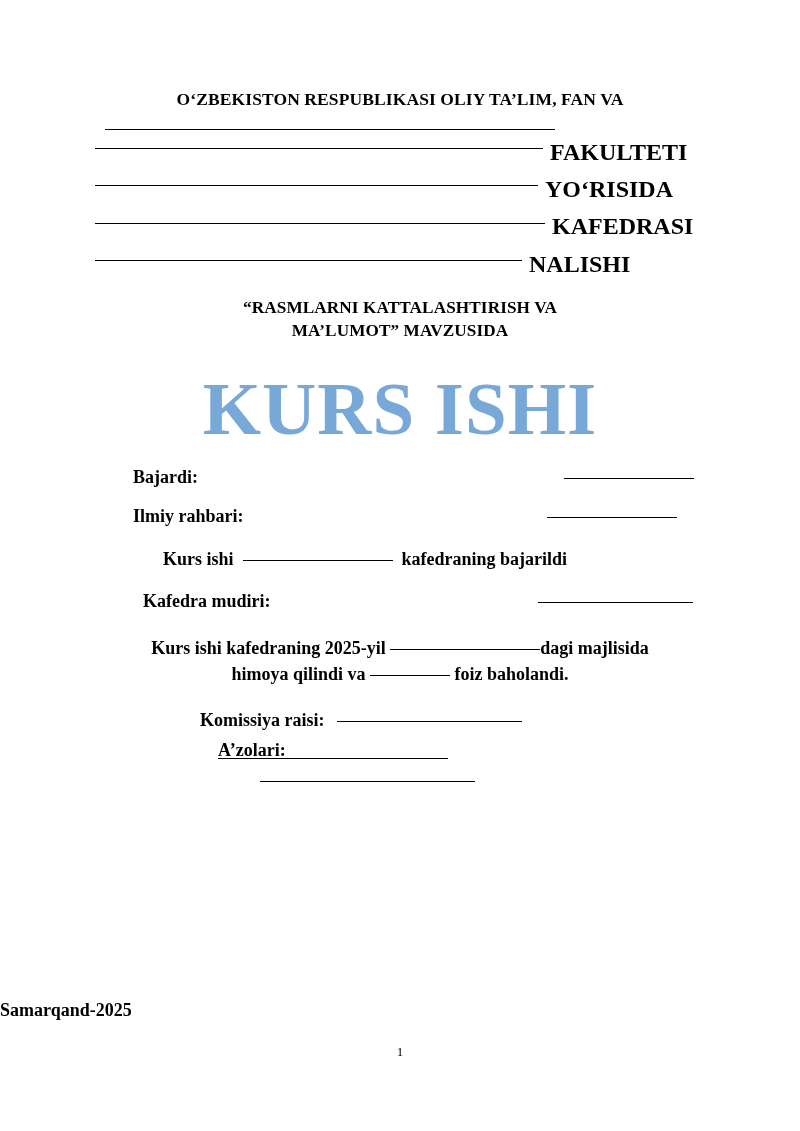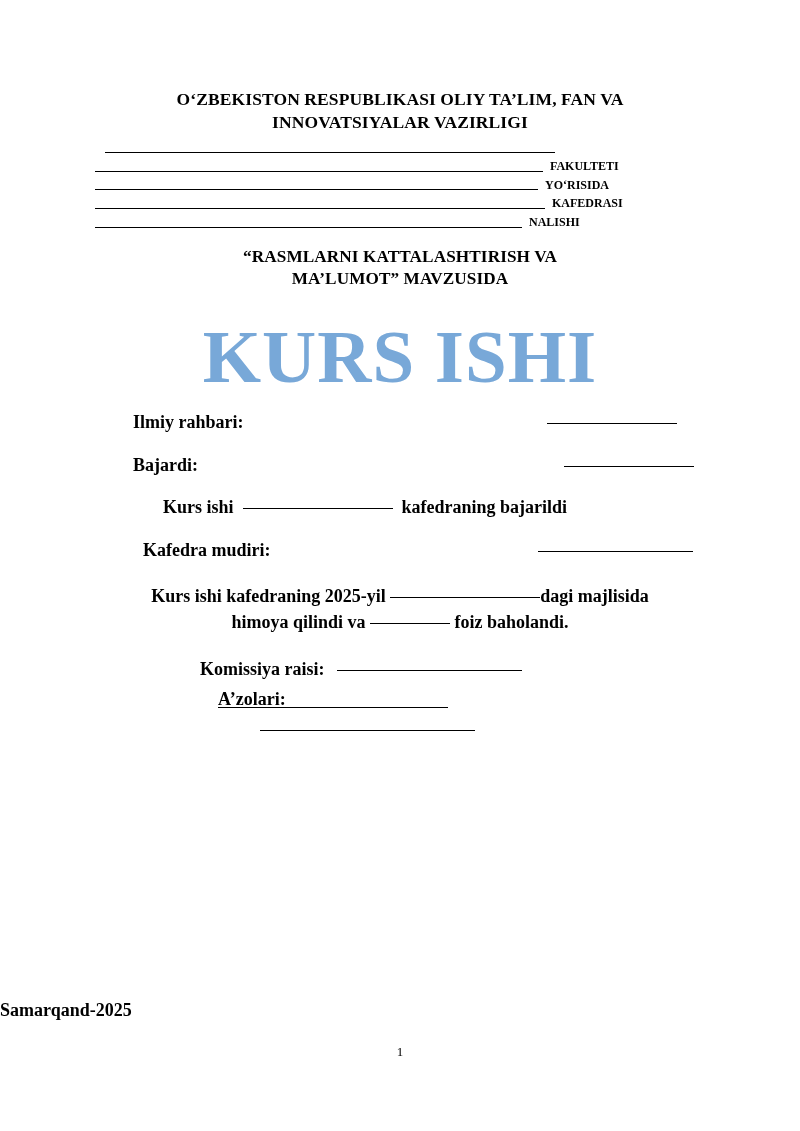--- a/index.html
+++ b/index.html
@@ -30,24 +30,24 @@
     font-size: 17.5px;
     line-height: 1.32;
     letter-spacing: 0.1px;
   }
 
   .blank-block {
     margin-top: 22px;
   }
   .blank-row {
     display: flex;
-    align-items: flex-end;
+    align-items: center;
     justify-content: flex-start;
     font-weight: bold;
-    font-size: 12px;
+    font-size: 24px;
     line-height: 1.55;
     white-space: nowrap;
   }
   .blank-row .rule {
     display: inline-block;
     border-bottom: 1.6px solid #000;
     height: 0;
     position: relative;
     top: -4px;
   }
@@ -153,21 +153,20 @@
   }
 </style>
 </head>
 <body>
 
 <div class="page">
   <div class="content">
 
     <div class="ministry">
       <div>O‘ZBEKISTON RESPUBLIKASI OLIY TA’LIM, FAN VA</div>
-      <div>INNOVATSIYALAR VAZIRLIGI</div>
     </div>
 
     <div class="blank-block">
       <div class="blank-row row-0">
         <span class="rule"></span>
         <span class="rule-label"></span>
       </div>
       <div class="blank-row row-1">
         <span class="rule"></span>
         <span class="rule-label">FAKULTETI</span>
@@ -188,27 +187,27 @@
 
     <div class="subject-title">
       <div>“RASMLARNI KATTALASHTIRISH VA</div>
       <div>MA’LUMOT” MAVZUSIDA</div>
     </div>
 
     <div class="kurs-ishi" style="color: rgb(120, 168, 216);">KURS ISHI</div>
 
     <div class="fields">
 
+      <div class="field-row f-bajardi">
+        <span class="lbl">Bajardi:</span>
+        <span class="dash"></span>
+      </div>
+
       <div class="field-row f-rahbar">
         <span class="lbl">Ilmiy rahbari:</span>
-        <span class="dash"></span>
-      </div>
-
-      <div class="field-row f-bajardi">
-        <span class="lbl">Bajardi:</span>
         <span class="dash"></span>
       </div>
 
       <div class="field-row f-kurs">
         <span class="lbl">Kurs ishi</span>
         <span class="dash"></span>
         <span class="lbl">kafedraning bajarildi</span>
       </div>
 
       <div class="field-row f-mudir">

